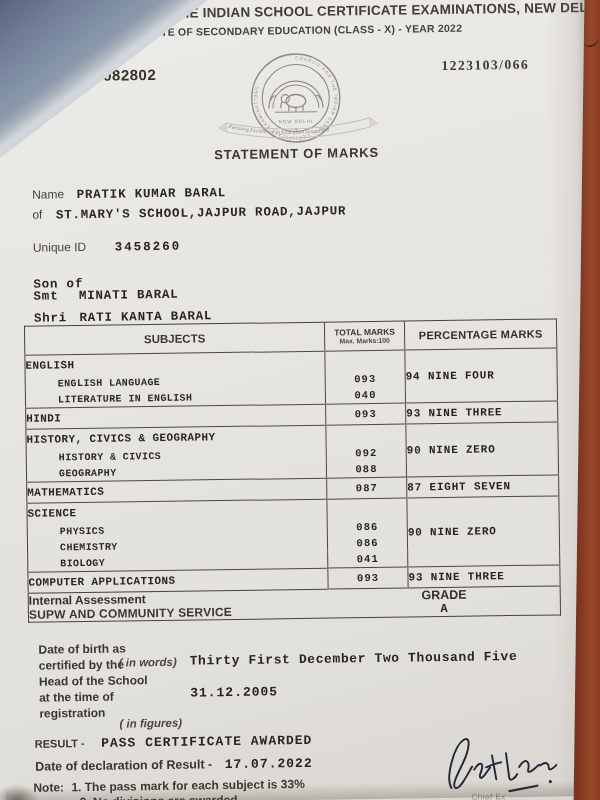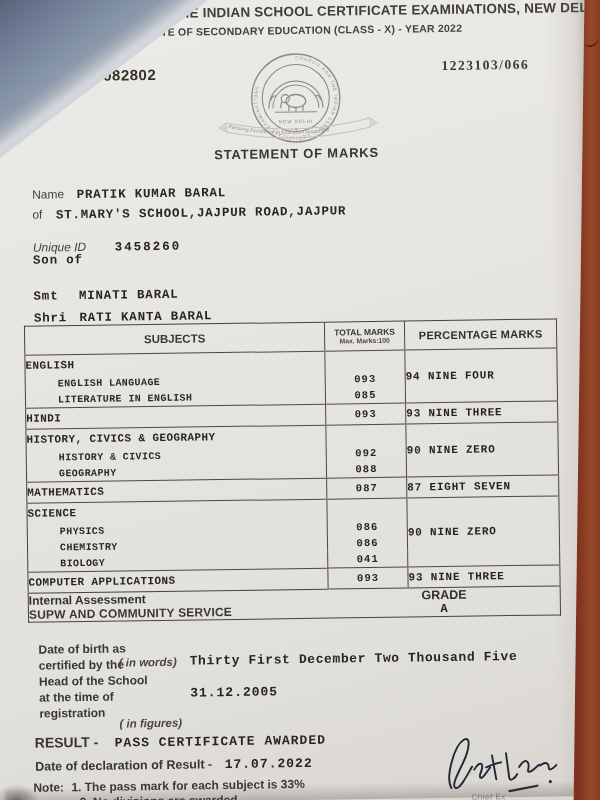--- a/index.html
+++ b/index.html
@@ -106,24 +106,24 @@
 
     <div class="abs" style="left:35px;top:181px;">
       <span class="lbl" style="color:#45423c;">Name</span>
       <span class="mono-b val" style="margin-left:8px;">PRATIK KUMAR BARAL</span>
     </div>
     <div class="abs" style="left:35px;top:201px;">
       <span class="lbl" style="color:#45423c;">of</span>
       <span class="mono-b val" style="margin-left:9px;">ST.MARY'S SCHOOL,JAJPUR ROAD,JAJPUR</span>
     </div>
     <div class="abs" style="left:35px;top:234px;">
-      <span class="lbl" style="color:#45423c;font-style:italic;">Unique ID</span>
+      <span class="lbl" style="color:#45423c;">Unique ID</span>
       <span class="mono-b val" style="margin-left:24px;letter-spacing:2px;">3458260</span>
     </div>
-    <div class="abs mono-b val" style="left:35px;top:250px;">Son of</div>
+    <div class="abs mono-b val" style="left:35px;top:274px;">Son of</div>
     <div class="abs" style="left:35px;top:282px;">
       <span class="mono-b val">Smt</span>
       <span class="mono-b val" style="margin-left:16px;">MINATI BARAL</span>
     </div>
     <div class="abs" style="left:35px;top:304px;">
       <span class="mono-b val">Shri</span>
       <span class="mono-b val" style="margin-left:8px;">RATI KANTA BARAL</span>
     </div>
 
     <table class="marks">
@@ -147,21 +147,21 @@
             <td class="c-sub">ENGLISH</td>
             <td class="c-tot"></td>
             <td class="c-pct" rowspan="3">94 NINE FOUR</td>
           </tr>
           <tr class="comp">
             <td class="c-sub comp-name">ENGLISH LANGUAGE</td>
             <td class="c-tot">093</td>
           </tr>
           <tr class="comp">
             <td class="c-sub comp-name">LITERATURE IN ENGLISH</td>
-            <td class="c-tot">085</td>
+            <td class="c-tot">040</td>
           </tr>
           <tr class="sub group-start">
             <td class="c-sub">HINDI</td>
             <td class="c-tot">093</td>
             <td class="c-pct" rowspan="1">93 NINE THREE</td>
           </tr>
           <tr class="sub group-start">
             <td class="c-sub">HISTORY, CIVICS &amp; GEOGRAPHY</td>
             <td class="c-tot"></td>
             <td class="c-pct" rowspan="3">90 NINE ZERO</td>
@@ -220,21 +220,21 @@
     <div class="abs dob-lbl" style="left:35px;top:654px;">certified by the</div>
     <div class="abs ital" style="left:115px;top:654px;">( in words)</div>
     <div class="abs dob-lbl" style="left:35px;top:670px;">Head of the School</div>
     <div class="abs dob-lbl" style="left:35px;top:686px;">at the time of</div>
     <div class="abs ital" style="left:115px;top:715px;">( in figures)</div>
     <div class="abs dob-lbl" style="left:35px;top:702px;">registration</div>
     <div class="abs mono-b" style="left:186px;top:652px;font-size:13px;letter-spacing:.6px;">Thirty First December Two Thousand Five</div>
     <div class="abs mono-b" style="left:186px;top:684px;font-size:13px;letter-spacing:1px;">31.12.2005</div>
 
     <div class="abs" style="left:30px;top:730px;">
-      <span class="sans-b" style="font-size:14px;">RESULT -</span>
+      <span class="sans-b" style="font-size:11px;">RESULT -</span>
       <span class="mono-b" style="font-size:13px;letter-spacing:1px;margin-left:12px;">PASS CERTIFICATE AWARDED</span>
     </div>
     <div class="abs" style="left:30px;top:753px;">
       <span class="sans-b" style="font-size:12.5px;font-weight:bold;">Date of declaration of Result -</span>
       <span class="mono-b" style="font-size:13px;letter-spacing:1px;margin-left:8px;">17.07.2022</span>
     </div>
 
     <div class="abs sans-b" style="left:28px;top:777px;font-size:12px;">Note:</div>
     <div class="abs sans-b" style="left:66px;top:777px;font-size:12px;">1. The pass mark for each subject is 33%</div>
     <div class="abs sans-b" style="left:74px;top:792px;font-size:12px;">2. No divisions are awarded</div>

